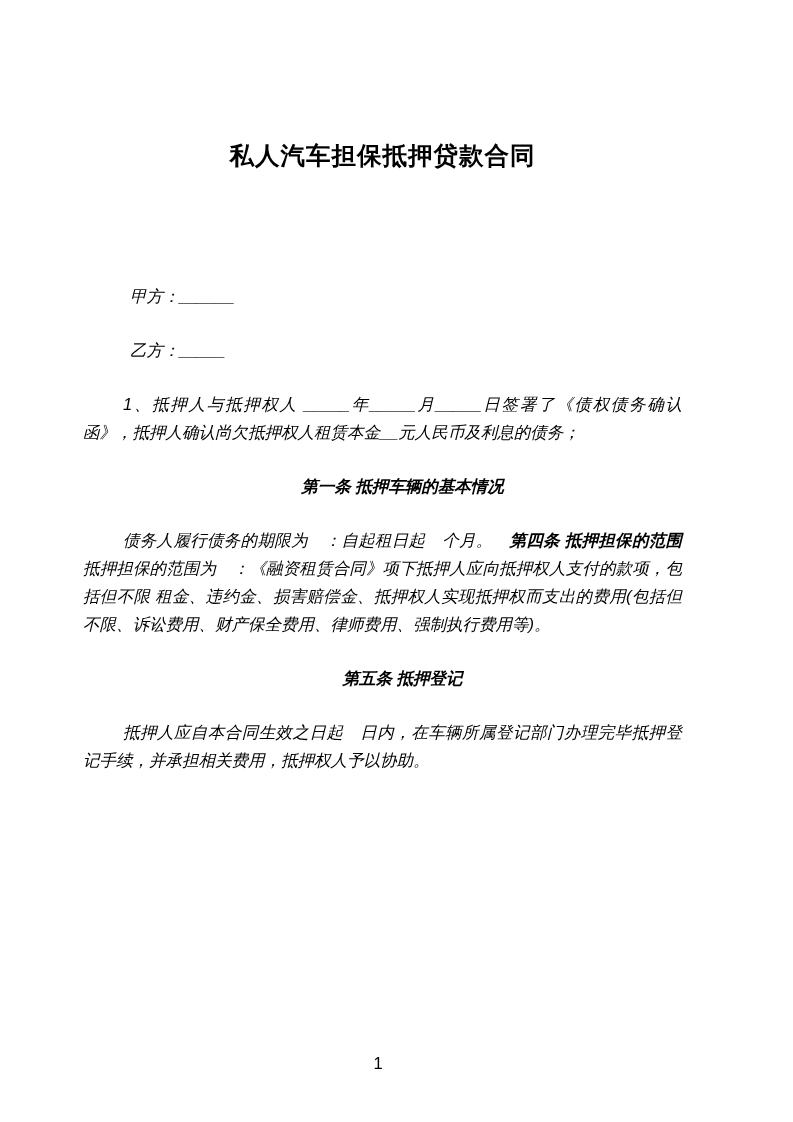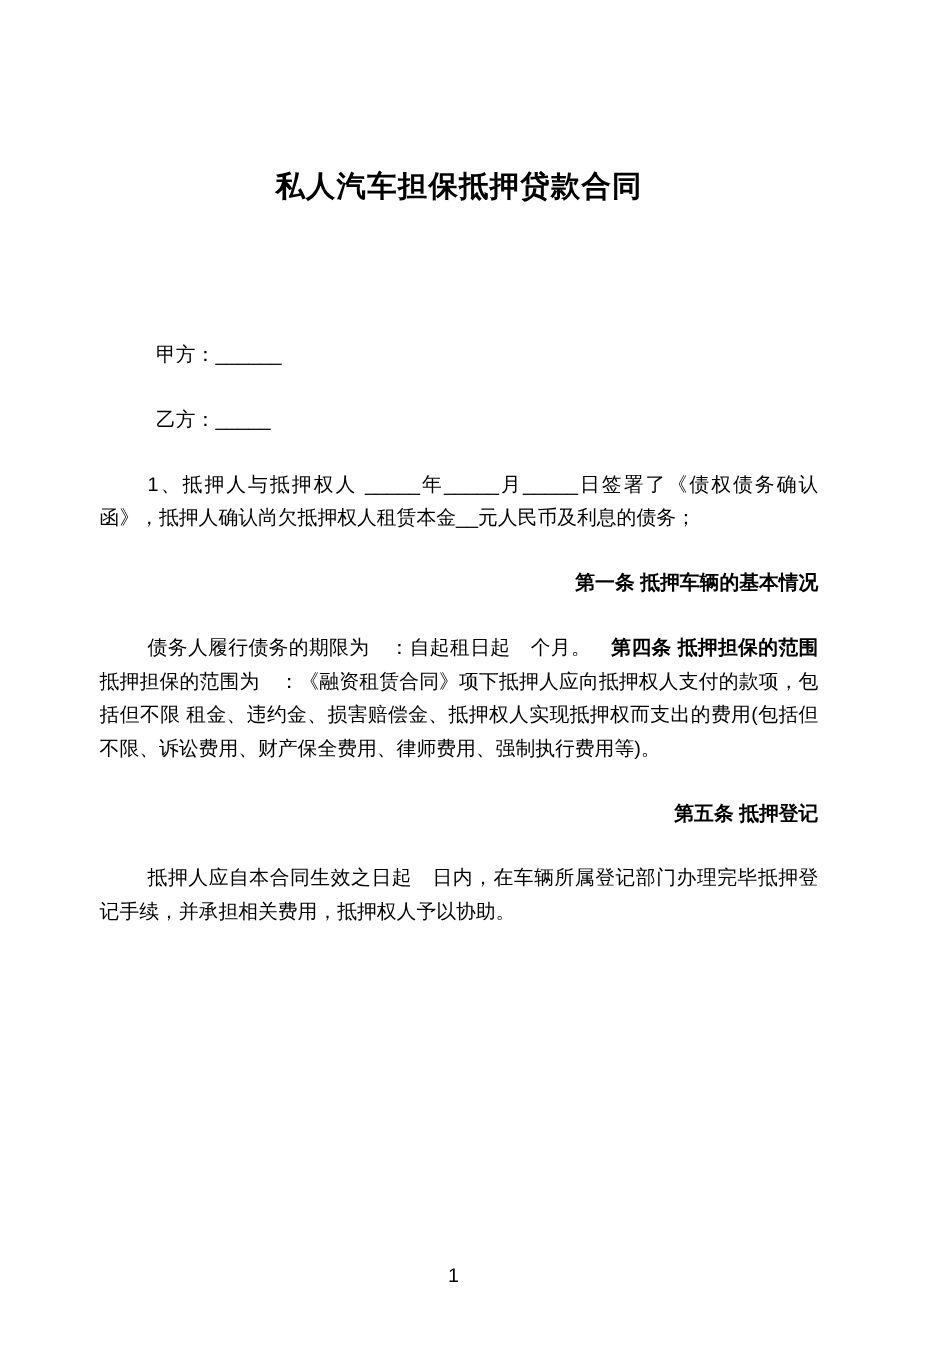--- a/index.html
+++ b/index.html
@@ -27,27 +27,28 @@
     font-weight: 700;
     text-align: center;
     letter-spacing: 1px;
   }
   .para {
     margin: 0 0 26px 0;
     font-size: 16.5px;
     line-height: 28px;
     text-align: justify;
     word-break: break-all;
+    font-style: italic;
   }
   .para.party { text-indent: 47px; text-align: left; }
   .para.body  { text-indent: 40px; }
   .para.heading {
     text-indent: 40px;
     font-weight: 700;
-    text-align: right;
+    text-align: center;
   }
   .run-bold { font-weight: 700; }
   .page-number {
     position: absolute;
     left: 0;
     right: 0;
     bottom: 45px;
     text-align: center;
     font-size: 16.5px;
     line-height: 28px;

